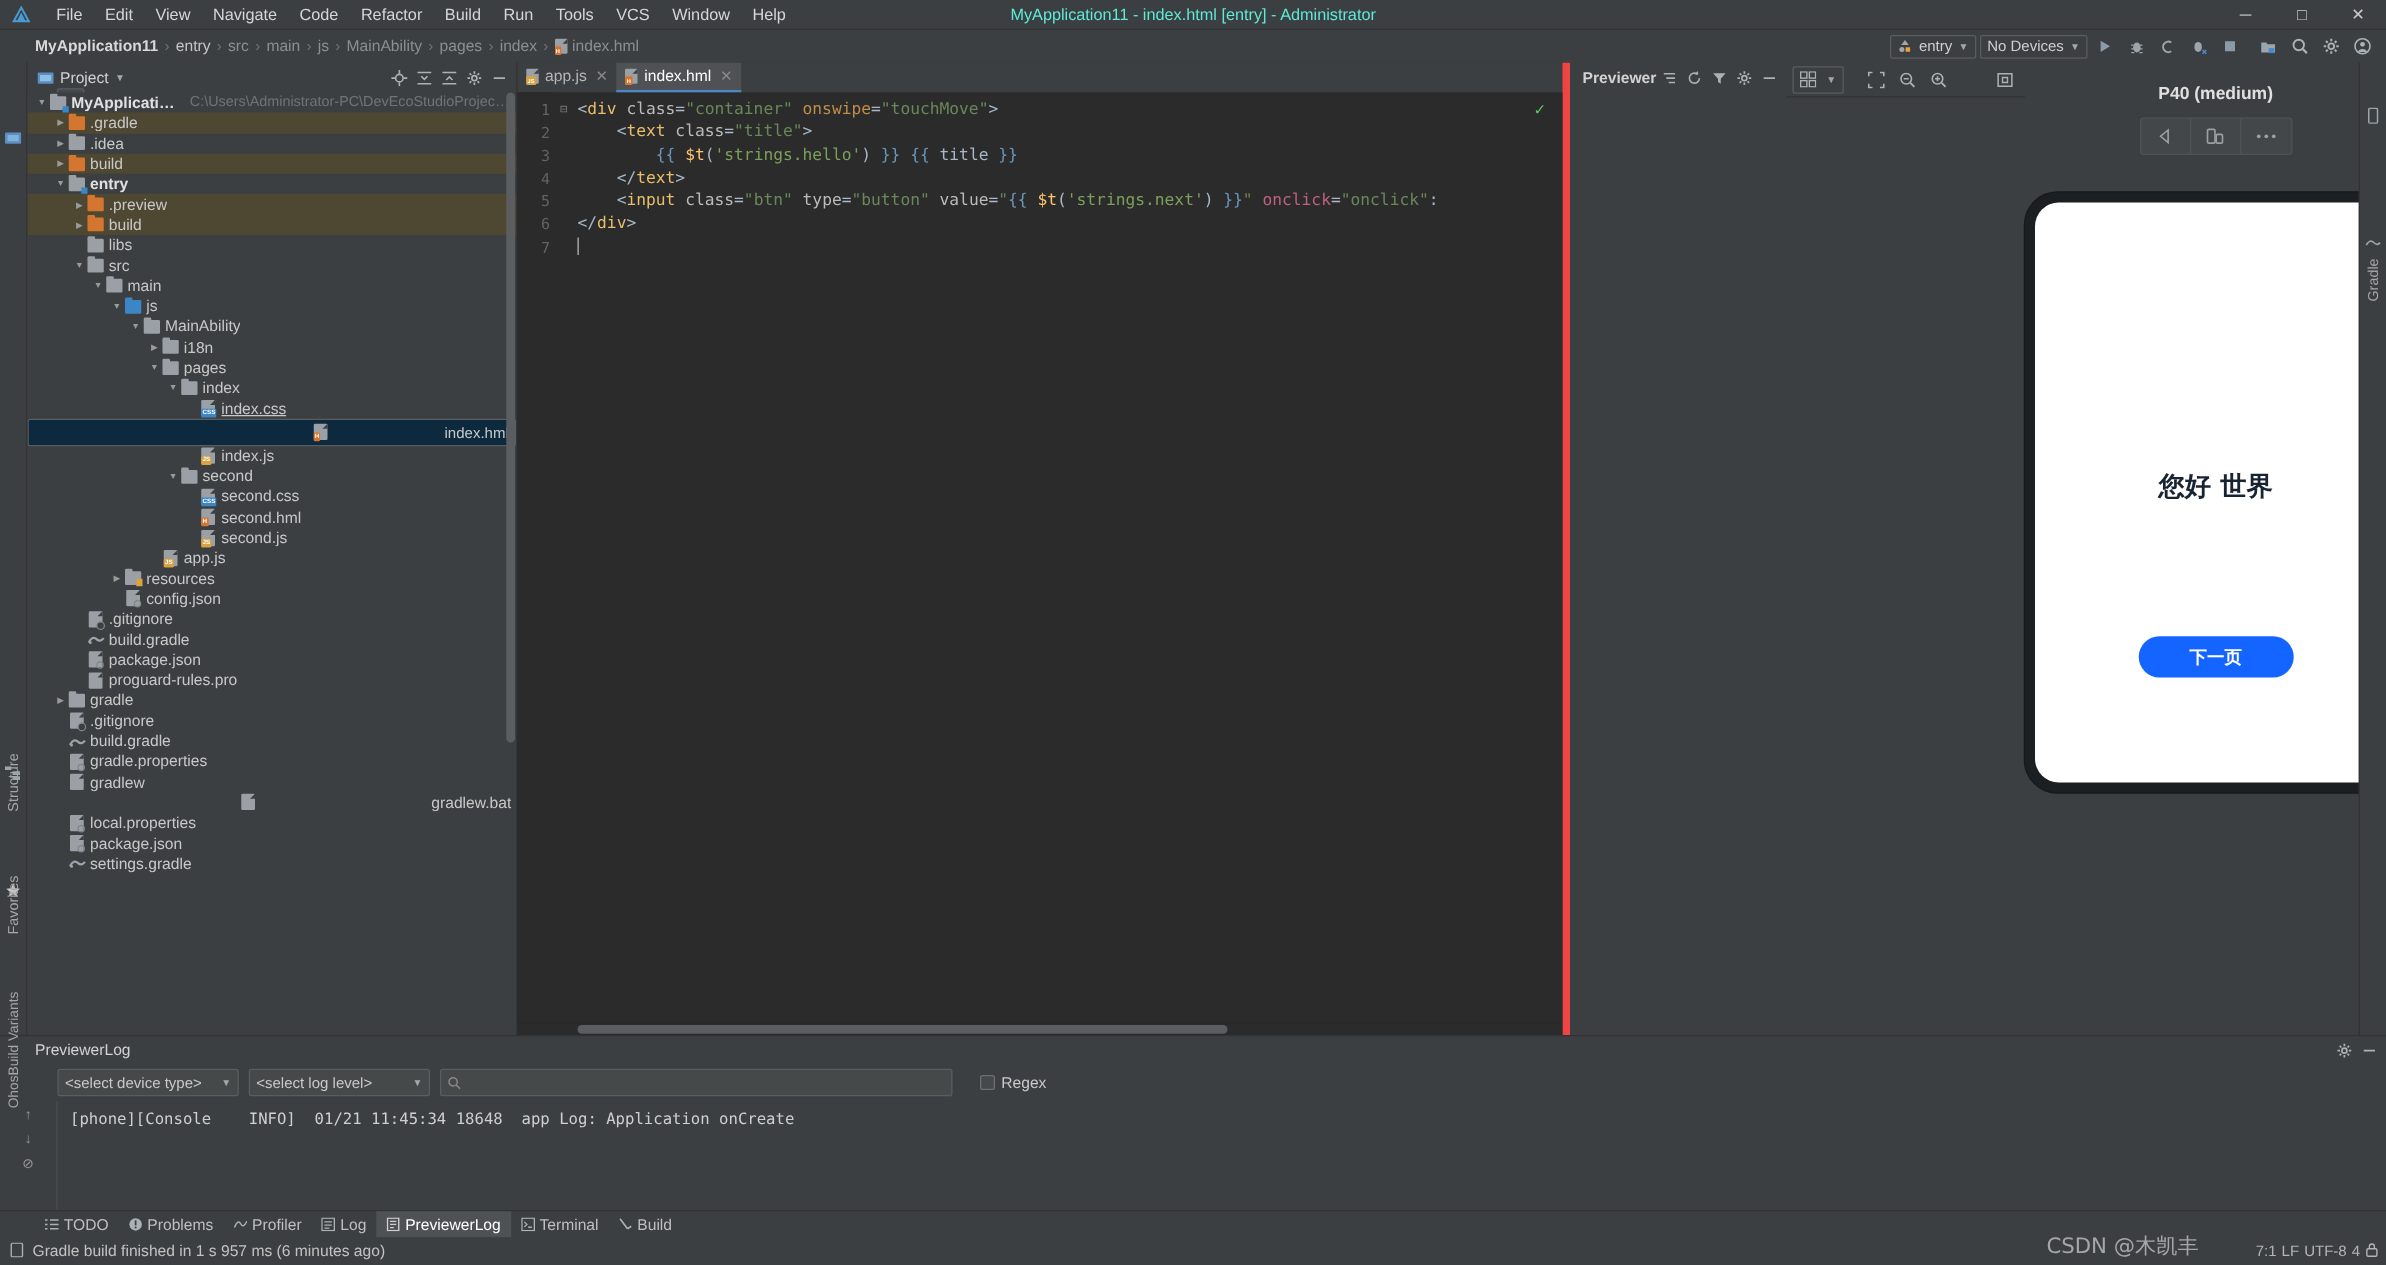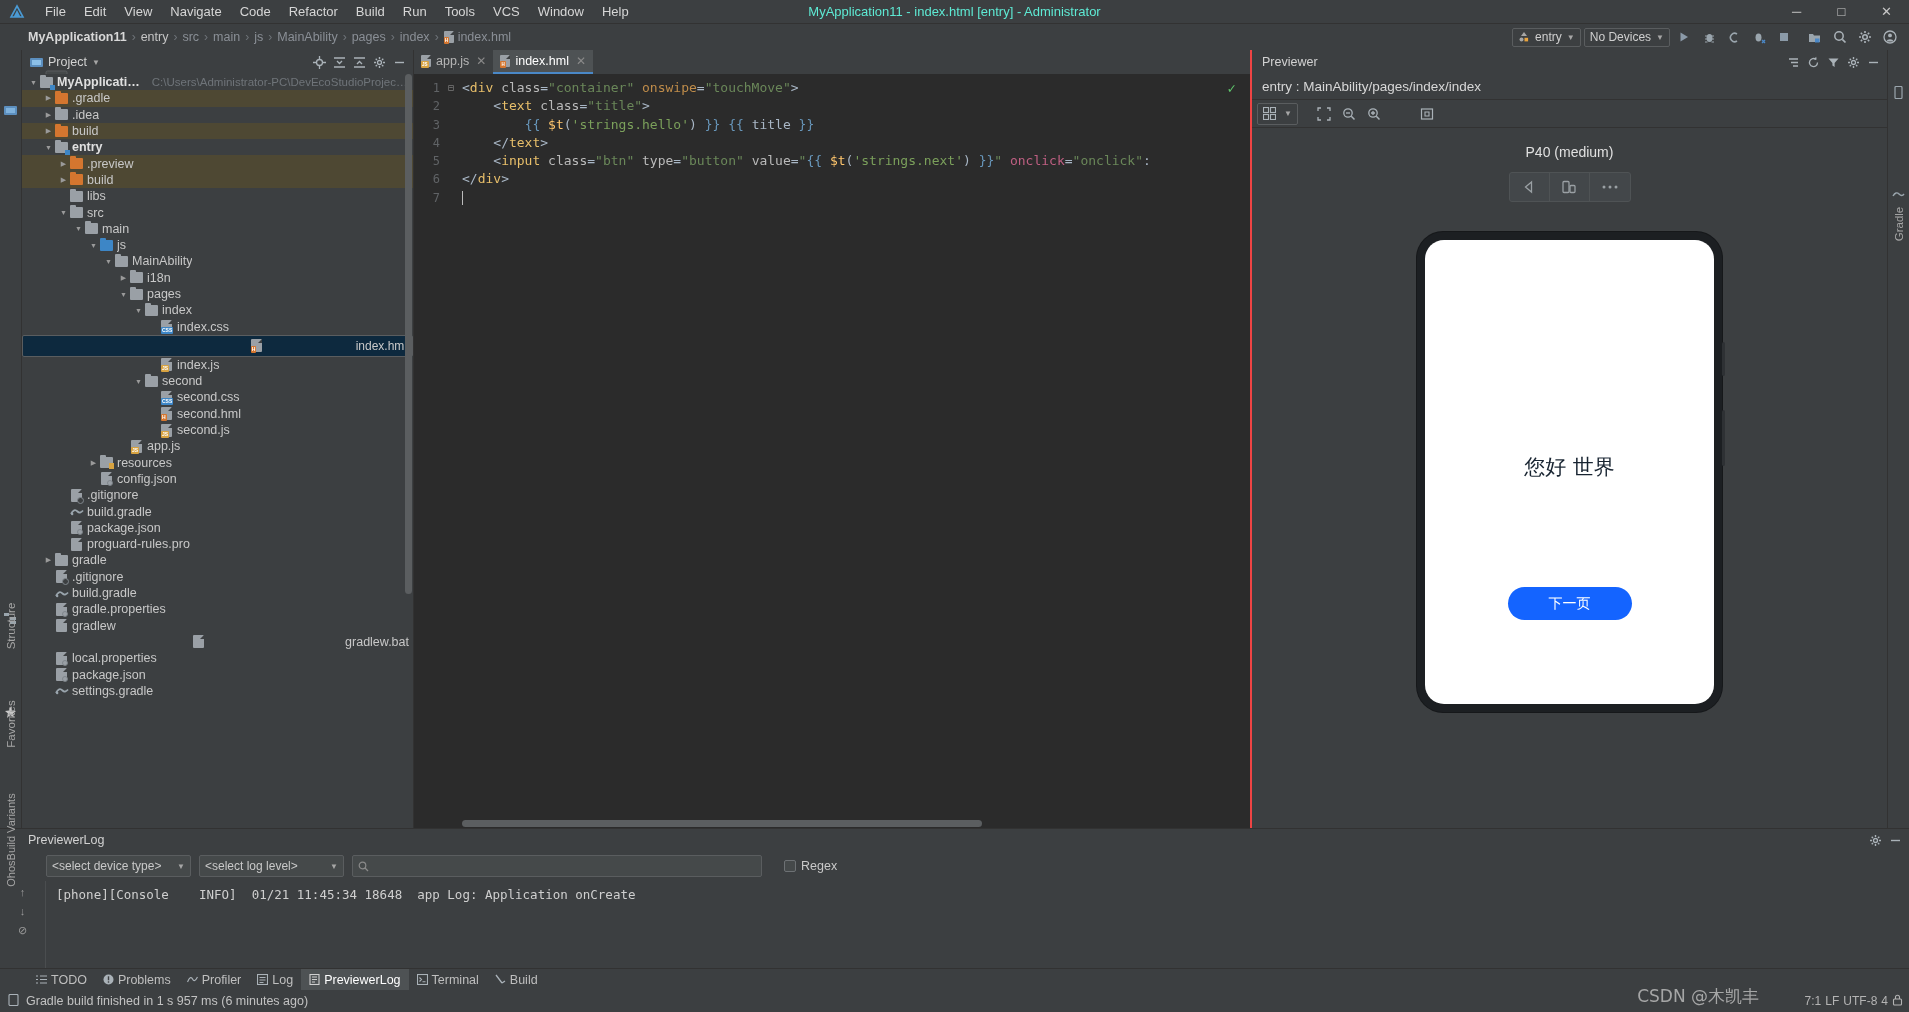--- a/index.html
+++ b/index.html
@@ -82,21 +82,21 @@
   .tk-val{color:#6a8759;}
   .tk-punc{color:#a9b7c6;}
   .tk-br{color:#6897bb;}
   .tk-fn{color:#ffc66d;}
   .tk-txt{color:#a9b7c6;}
   .editor-check{position:absolute;right:14px;top:6px;color:#5ec46b;font-size:14px;}
   .hscroll{height:9px;flex:0 0 9px;background:#2b2b2b;position:relative;}
   .hscroll i{position:absolute;left:48px;top:1px;width:520px;height:7px;background:#5b5e60;border-radius:4px;display:block;}
 
   
-  .previewer{width:637px;flex:0 0 637px;background:#3c3f41;display:flex;flex-direction:column;min-height:0;border-left:2px solid #ef4444;}
+  .previewer{width:637px;flex:0 0 637px;background:#3c3f41;display:flex;flex-direction:row;min-height:0;border-left:6px solid #ef4444;font-weight:bold;}
   .pv-head{height:24px;display:flex;align-items:center;padding:0 4px 0 10px;flex:0 0 24px;font-size:12.5px;color:#d2d2d2;}
   .pv-route{height:26px;display:flex;align-items:center;padding:0 10px;flex:0 0 26px;font-size:13.5px;color:#d8d8d8;background:#3c3f41;border-bottom:1px solid #323232;}
   .pv-tool{height:28px;display:flex;align-items:center;padding:0 5px;gap:3px;flex:0 0 28px;border-bottom:1px solid #323232;}
   .pv-stage{flex:1 1 auto;position:relative;display:flex;flex-direction:column;align-items:center;background:#3c3f41;min-height:0;}
   .dev-name{margin-top:16px;font-size:14px;color:#e0e0e0;}
   .dev-ctrl{margin-top:12px;display:flex;border:1px solid #4f5355;border-radius:3px;overflow:hidden;background:#43474a;}
   .dev-btn{width:40px;height:28px;display:flex;align-items:center;justify-content:center;color:#9aa0a4;border-right:1px solid #4f5355;}
   .dev-btn:last-child{border-right:none;}
   .phone{margin-top:30px;width:305px;height:480px;background:#1c1f22;border-radius:26px;padding:8px 8px;position:relative;box-shadow:0 0 0 1px #16181a;}
   .phone .screen{width:100%;height:100%;background:#ffffff;border-radius:19px;display:flex;flex-direction:column;align-items:center;justify-content:center;overflow:hidden;position:relative;}
@@ -443,21 +443,21 @@
                 </span>
                 <span class="lbl">pages</span>
               </div>
               <div class="trow" style="padding-left: 111px;">
                 <span class="arrow" style="font-size: 7px;">▼</span>
                 <span class="fi">
                   <span class="f-ico f-gray"></span>
                 </span>
                 <span class="lbl">index</span>
               </div>
-              <div class="trow" style="padding-left: 126px;">
+              <div class="trow" style="padding-left: 126px; text-decoration: underline;">
                 <span class="arrow"></span>
                 <span class="fi">
                   <span class="doc" style="position:relative">
                     <span class="badge b-css">CSS</span>
                   </span>
                 </span>
                 <span class="lbl">index.css</span>
               </div>
               <div class="trow sel" style="padding-left: 126px;">
                 <span class="arrow"></span>
@@ -725,21 +725,20 @@
                 <path d="M6.5 1 v2 M6.5 10 v2 M1 6.5 h2 M10 6.5 h2 M2.7 2.7 l1.3 1.3 M9 9 l1.3 1.3 M10.3 2.7 l-1.3 1.3 M4 9 l-1.3 1.3"></path>
               </g>
             </svg>
           </div>
         <div class="ph-ico">
             <svg width="13" height="13" viewBox="0 0 13 13">
               <path d="M2 6.5 h9" stroke="#aab2b8" stroke-width="1.4"></path>
             </svg>
           </div>
       </div>
-      <div class="pv-route">entry : MainAbility/pages/index/index</div>
       <div class="pv-tool">
         <div class="combo" style="height:22px;gap:8px">
           <svg width="13" height="13" viewBox="0 0 13 13">
               <rect x="0.5" y="0.5" width="5" height="5" fill="none" stroke="#aab2b8" stroke-width="1.1"></rect>
               <rect x="7.5" y="0.5" width="5" height="5" fill="none" stroke="#aab2b8" stroke-width="1.1"></rect>
               <rect x="0.5" y="7.5" width="5" height="5" fill="none" stroke="#aab2b8" stroke-width="1.1"></rect>
               <rect x="7.5" y="7.5" width="5" height="5" fill="none" stroke="#aab2b8" stroke-width="1.1"></rect>
             </svg>
           <span style="font-size:8px;color:#a6a6a6">▼</span>
         </div>

